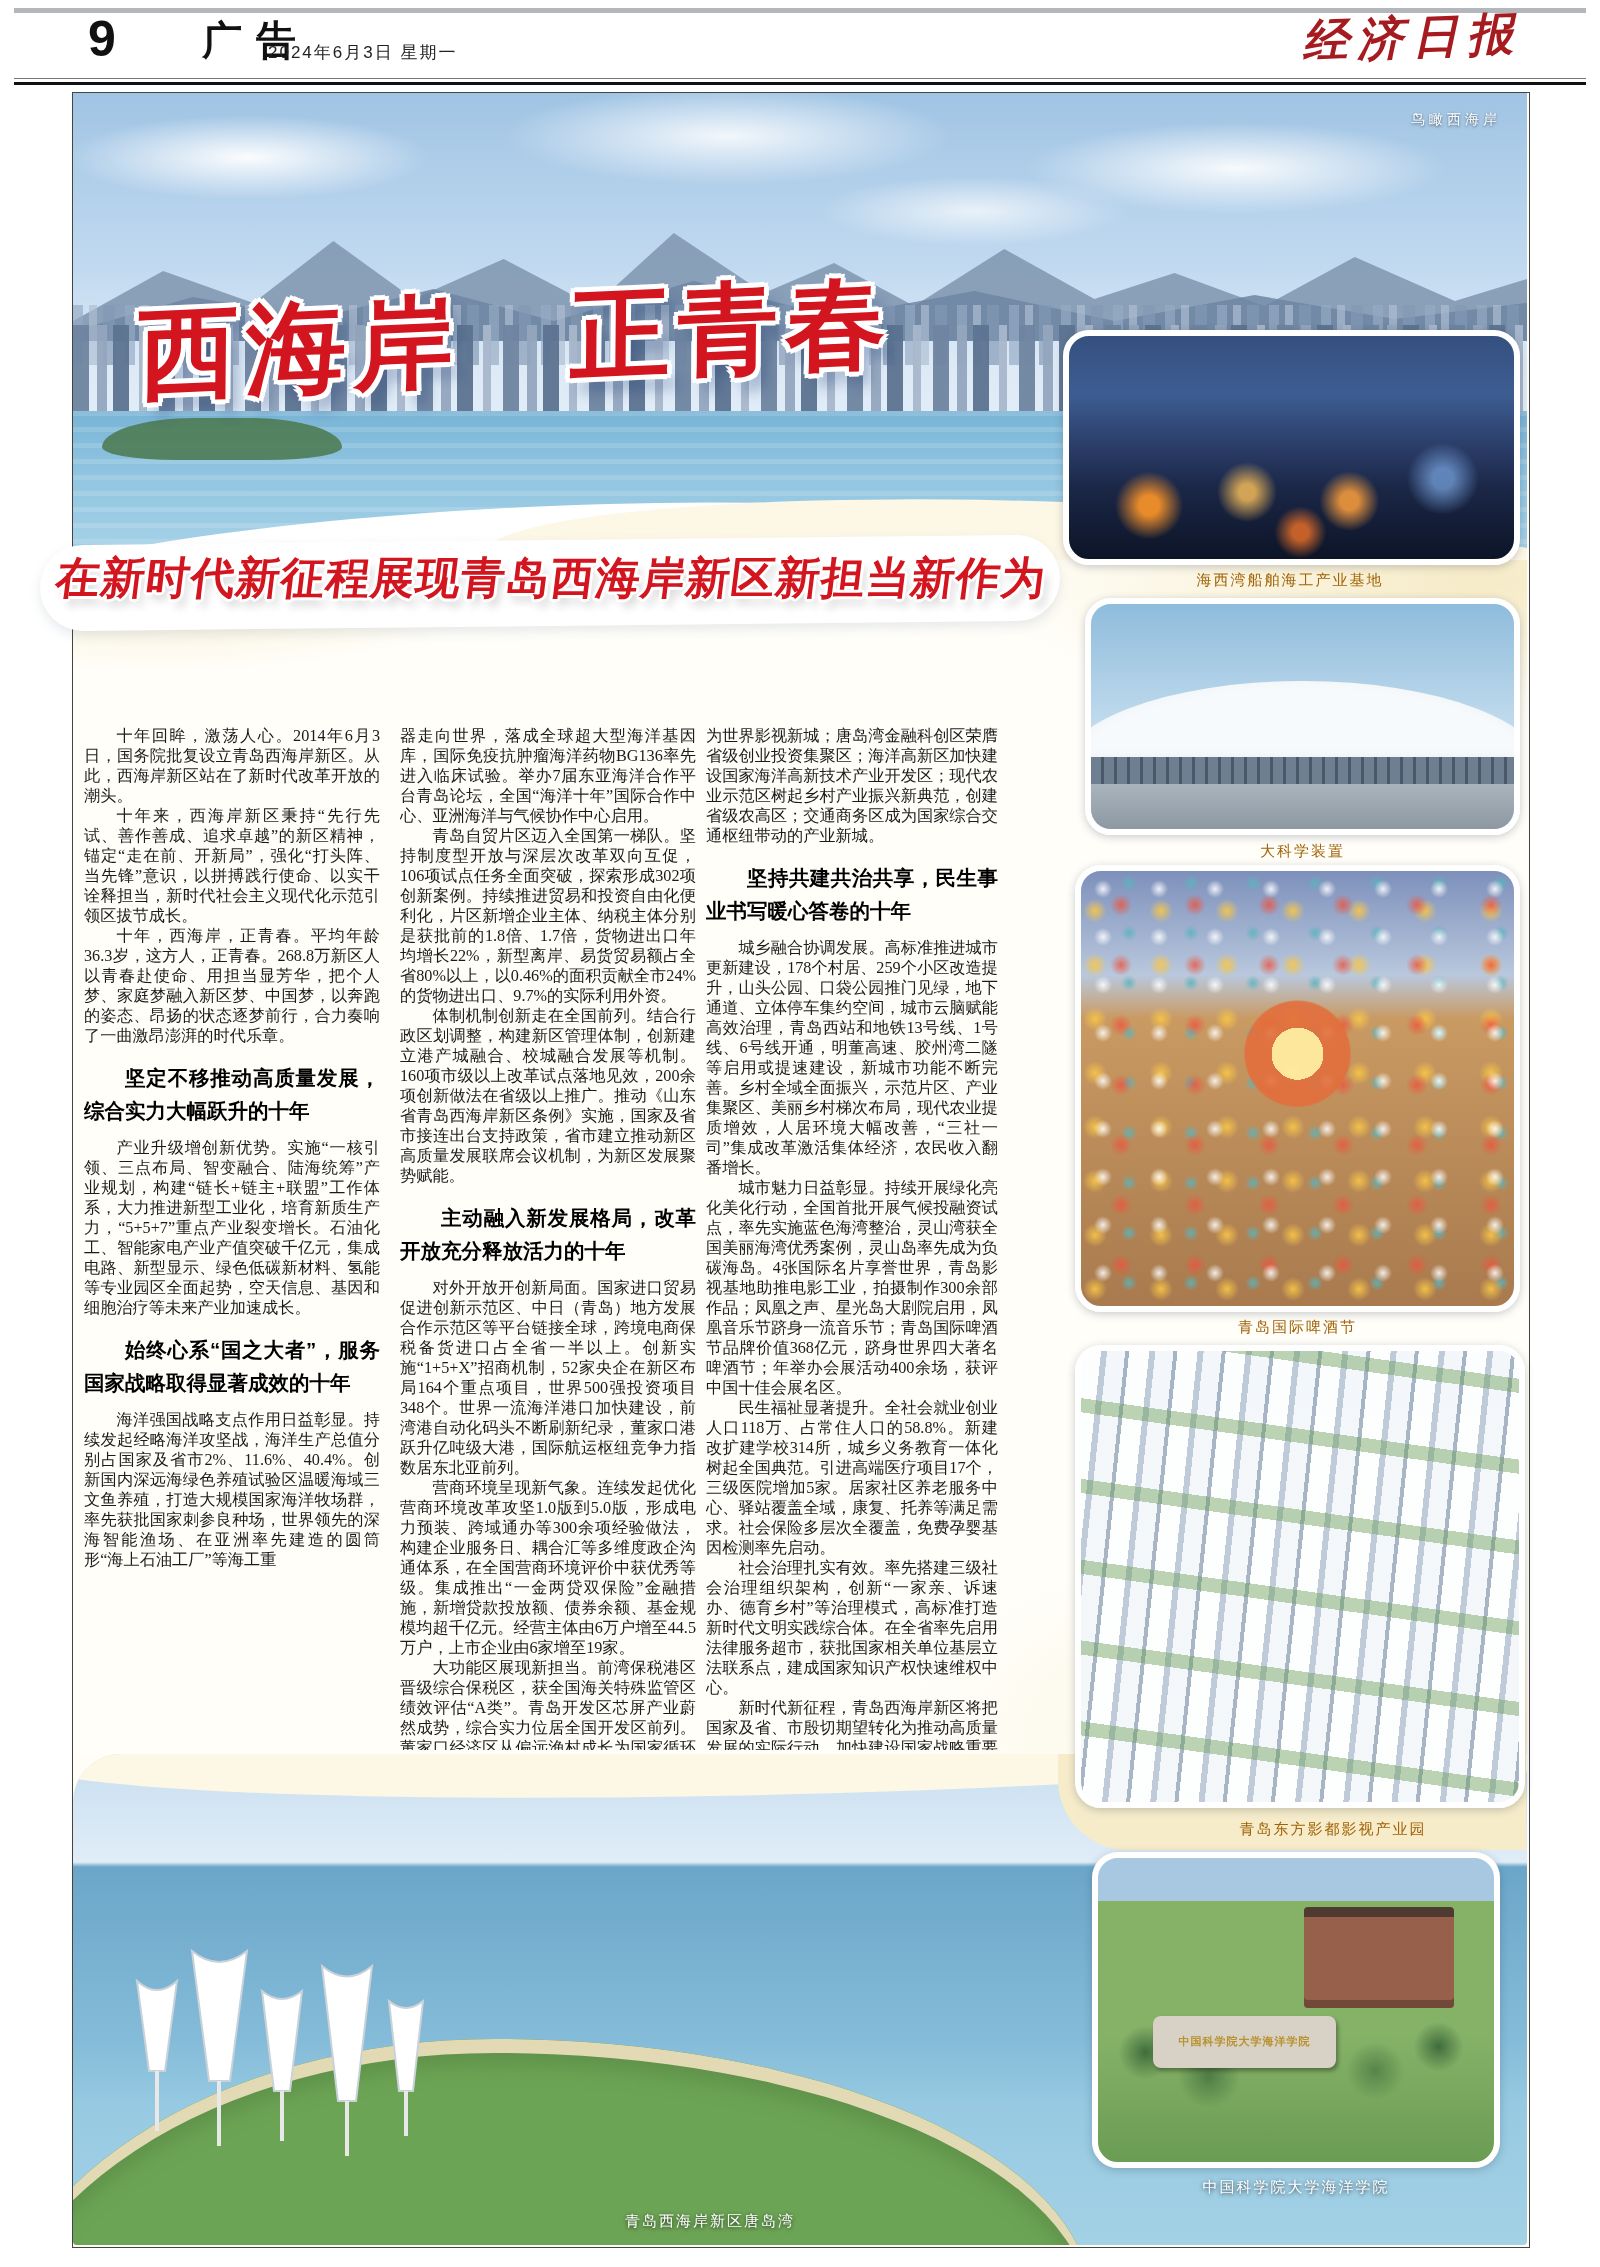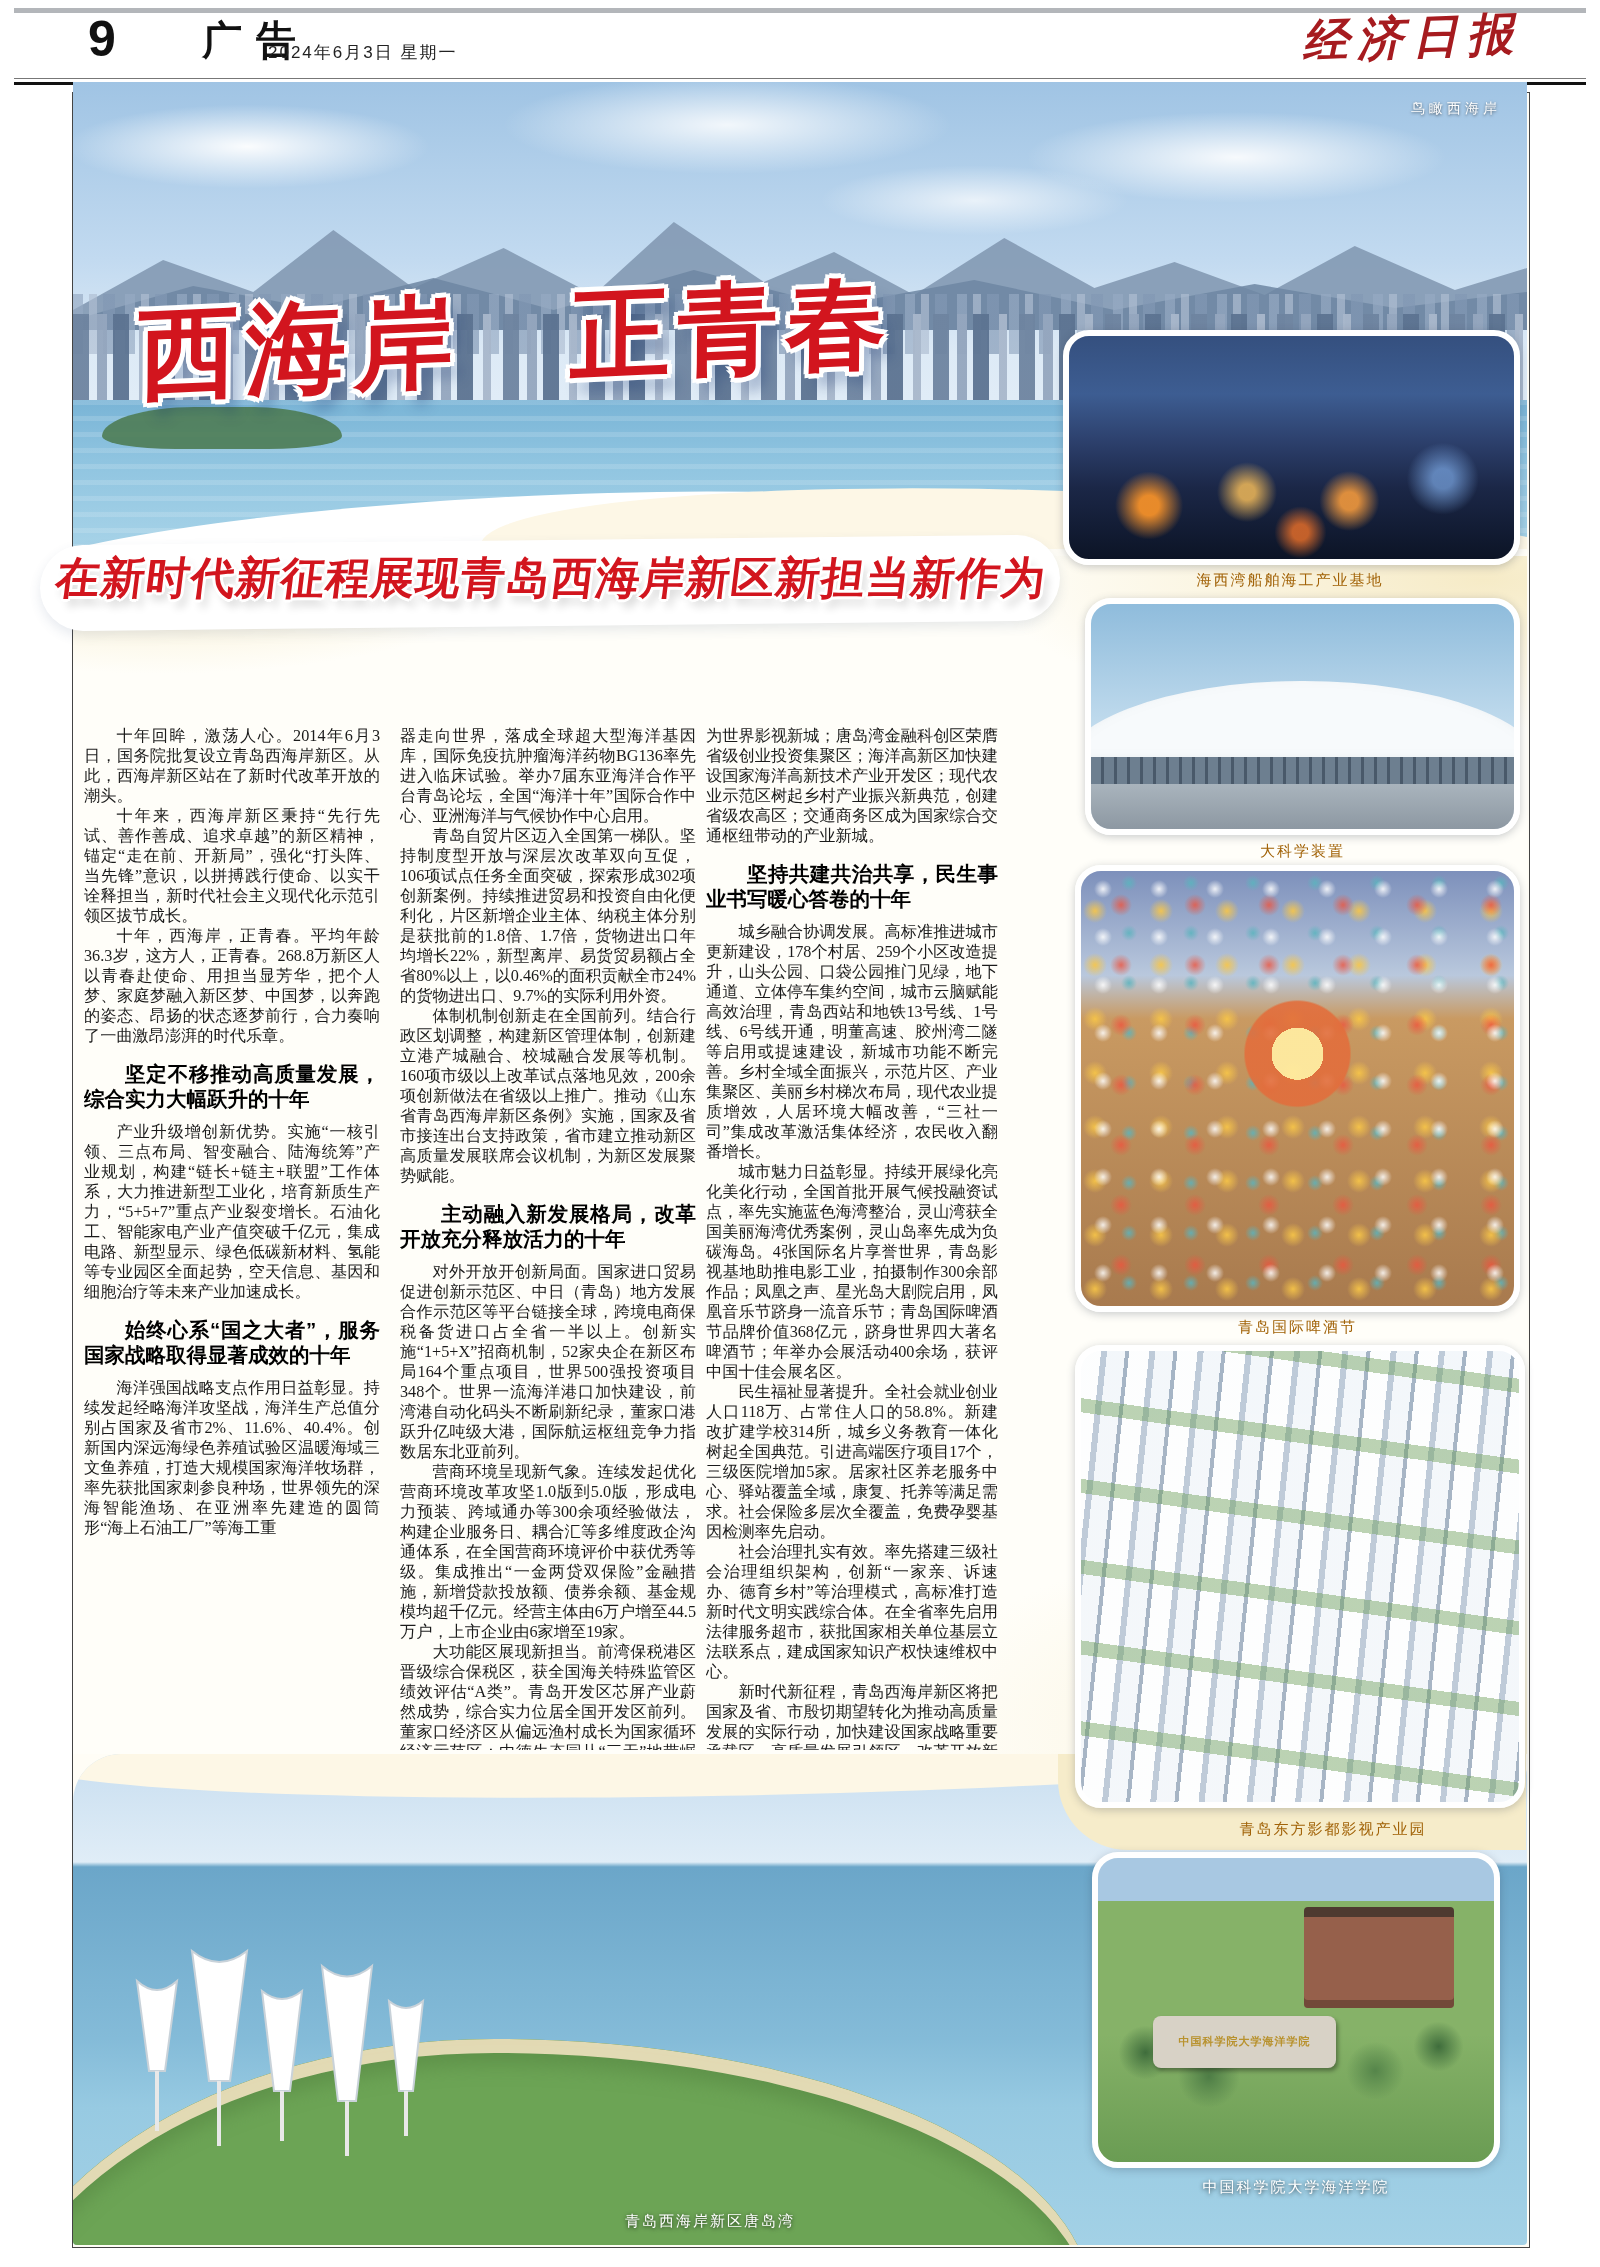--- a/index.html
+++ b/index.html
@@ -16,21 +16,21 @@
   .masthead{position:absolute;right:78px;top:14px;font:bold italic 46px/1 "DejaVu Serif",serif;
             letter-spacing:9px;color:#a61b1f;transform:rotate(-2deg);}
   .rule-thin{position:absolute;left:14px;top:78px;width:1572px;height:1px;background:#777;}
   .rule-thick{position:absolute;left:14px;top:82px;width:1572px;height:3px;background:#111;}
 
   
   .frame{position:absolute;left:72px;top:92px;width:1456px;height:2154px;border:1px solid #444;
          background:#fffdf6;}
 
   
-  .hero{position:absolute;left:73px;top:82px;width:1454px;height:467px;overflow:hidden;z-index:1;}
+  .hero{position:absolute;left:73px;top:93px;width:1454px;height:467px;overflow:hidden;z-index:1;}
   .hero-sky{position:absolute;inset:0;background:linear-gradient(180deg,#a0c4e4 0%,#c2daf0 38%,#ddeaf6 58%,#eaf3fa 100%);}
   .hero-clouds{position:absolute;left:0;top:0;width:100%;height:46%;
     background:
       radial-gradient(ellipse 260px 60px at 12% 30%,rgba(255,255,255,.95),transparent 70%),
       radial-gradient(ellipse 320px 70px at 45% 20%,rgba(255,255,255,.85),transparent 70%),
       radial-gradient(ellipse 300px 65px at 80% 35%,rgba(255,255,255,.9),transparent 70%),
       radial-gradient(ellipse 220px 50px at 62% 55%,rgba(255,255,255,.7),transparent 70%);}
   .hero-mtn{position:absolute;left:0;top:118px;width:100%;height:130px;}
   .hero-skyfar{position:absolute;left:0;top:212px;width:100%;height:60px;opacity:.75;
     background:repeating-linear-gradient(90deg,
@@ -77,21 +77,21 @@
       radial-gradient(ellipse 760px 230px at 97% 2%,#f6ebc7,transparent 65%),
       radial-gradient(ellipse 900px 320px at 100% 98%,#f8efd1,transparent 70%),
       #fffef9;}
 
   
   .col{position:absolute;top:726px;height:1024px;overflow:hidden;z-index:3;
     font-size:16.2px;line-height:20px;color:#1b1b1b;text-align:justify;}
   .c1{left:84px;width:296px;} .c2{left:400px;width:296px;} .c3{left:706px;width:292px;}
   .col p{margin:0;text-indent:2em;}
   .col p.cont{text-indent:0;}
-  .col h3{font-family:"Liberation Sans",sans-serif;font-size:20.5px;line-height:25px;font-weight:bold;
+  .col h3{font-family:"Liberation Sans",sans-serif;font-size:20.5px;line-height:33px;font-weight:bold;
     color:#000;margin:15px 0 11px;text-indent:2em;}
 
   
   .photo{position:absolute;border:6px solid #fff;border-radius:26px;box-sizing:border-box;
     overflow:hidden;box-shadow:0 2px 9px rgba(40,50,70,.25);z-index:4;}
   .cap{position:absolute;z-index:5;font-size:15px;letter-spacing:2px;color:#a16207;text-align:center;}
   .cap.light{color:#fff;text-shadow:0 1px 4px rgba(0,0,0,.75);}
 
   .p-ship{left:1063px;top:330px;width:457px;height:235px;
     background:

